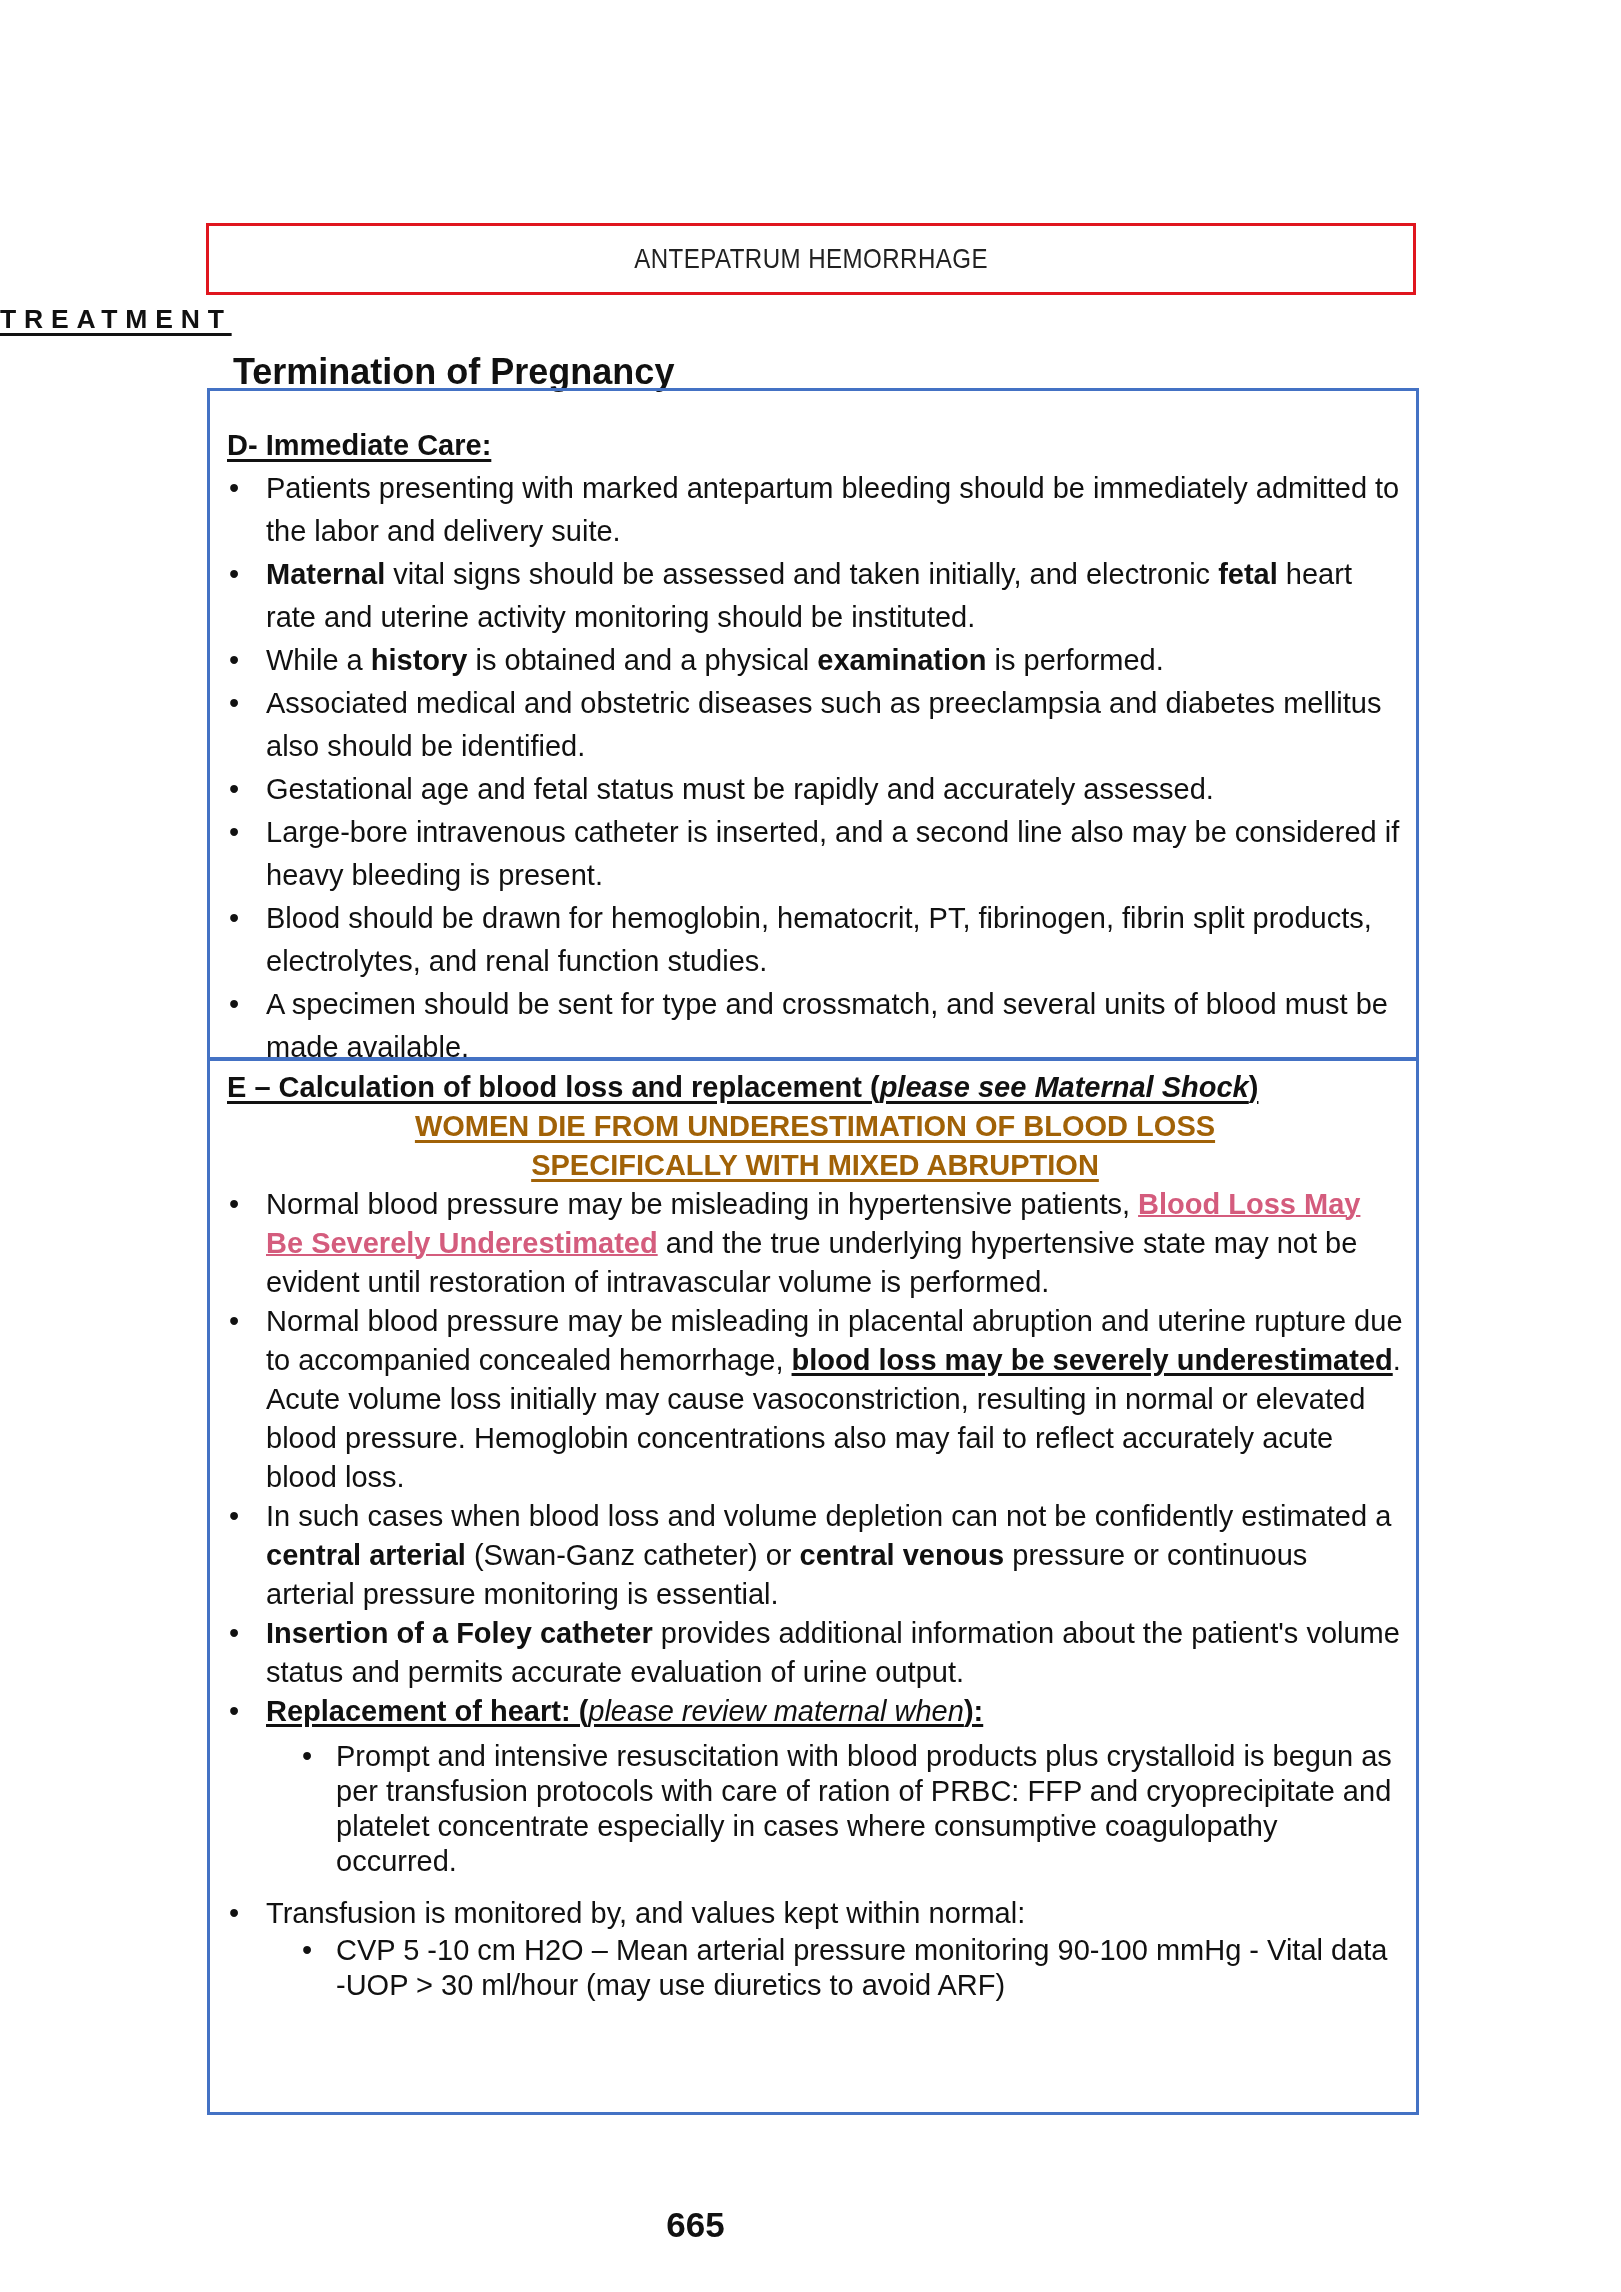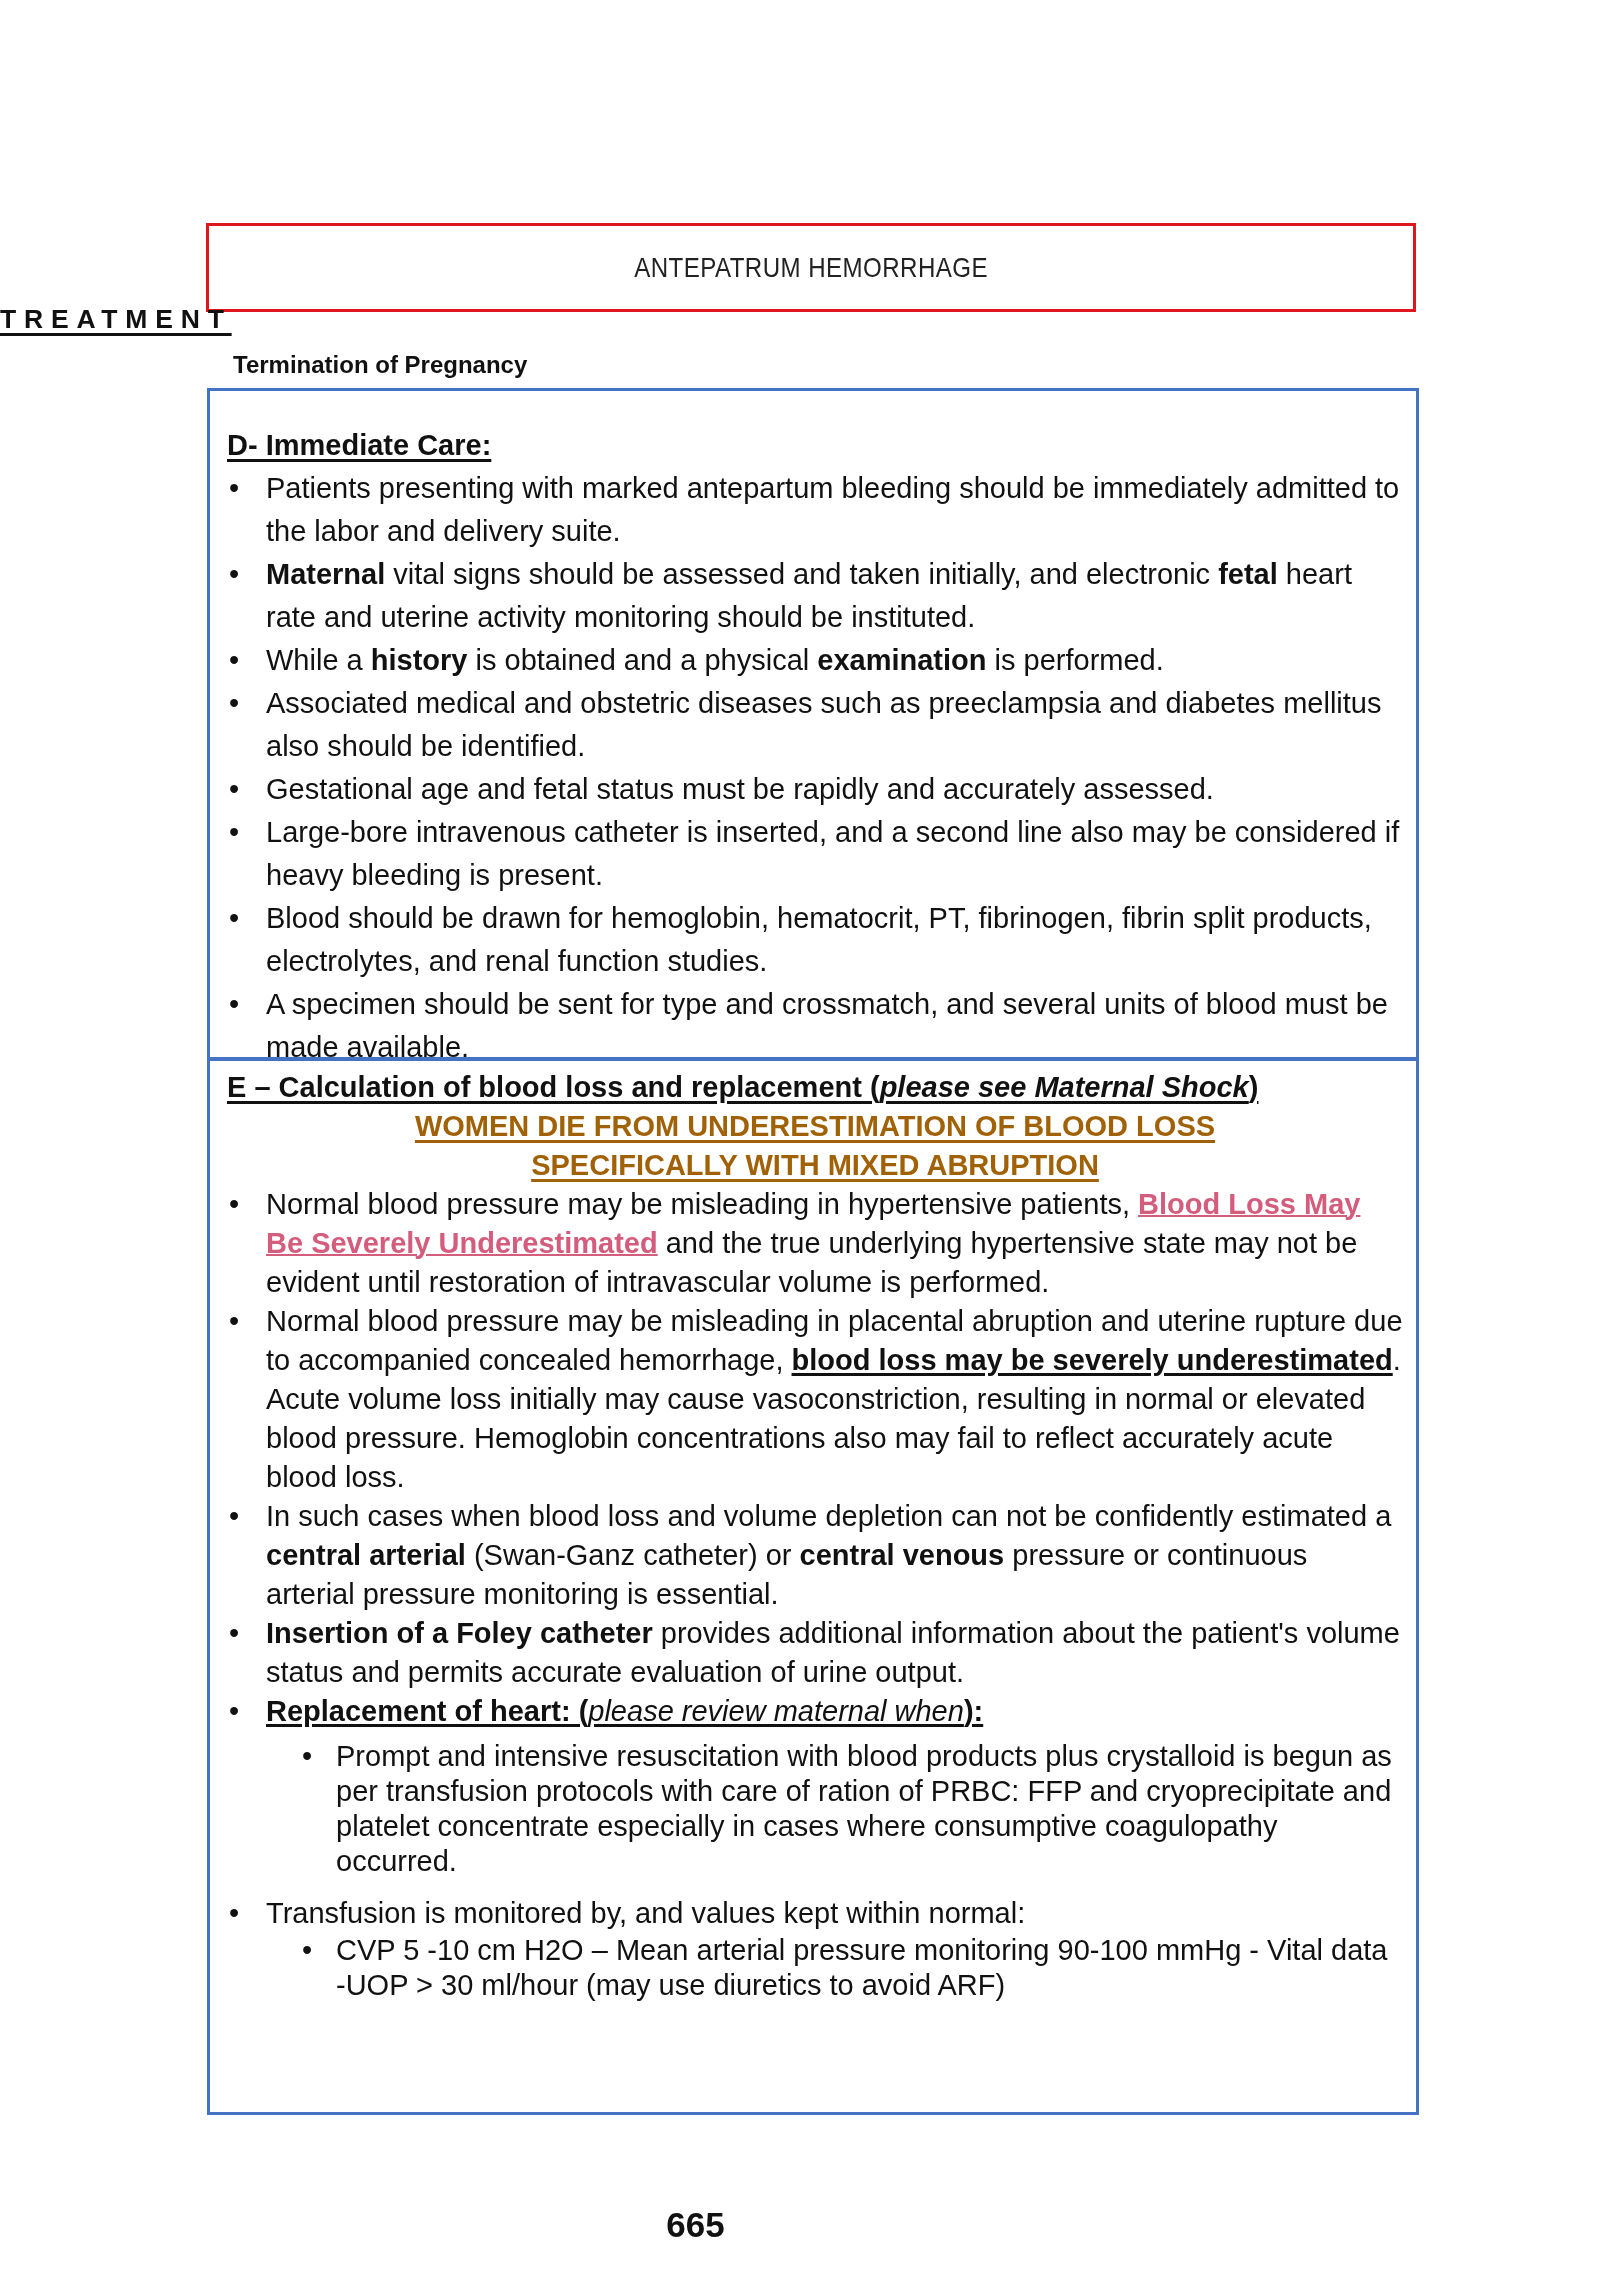--- a/index.html
+++ b/index.html
@@ -1,25 +1,25 @@
 <!DOCTYPE html>
 <html><head>
 <meta charset="utf-8">
 <style>
   html, body { margin: 0; padding: 0; background: #ffffff; }
   body { width: 1621px; height: 2293px; position: relative; overflow: hidden;
          font-family: "Liberation Sans Narrow", "Liberation Sans", sans-serif; color: #111; }
   .abs { position: absolute; }
-  .title-box { left: 206px; top: 223px; width: 1210px; height: 89px; border: 3.9px solid #e0161e;
+  .title-box { left: 206px; top: 223px; width: 1210px; height: 72px; border: 3.9px solid #e0161e;
                box-sizing: border-box; display: flex; align-items: center; justify-content: center; }
   .title-text { font-size: 27.4px; letter-spacing: 0.5px; color: #222; transform: scaleX(0.88); }
   .treatment { left: 0; width: 1590px; top: 304px; text-align: left; font-weight: bold;
                font-size: 26.5px; letter-spacing: 7.8px; }
   .treatment span { text-decoration: underline; text-decoration-thickness: 2.9px; text-underline-offset: 4.9px; }
-  .termination { left: 233px; top: 351px; font-weight: bold; font-size: 24px; 
+  .termination { left: 233px; top: 351px; font-weight: bold; font-size: 36px; 
                  text-decoration-thickness: 2.9px; text-underline-offset: 3.9px; }
   .blue-box { left: 207px; top: 388px; width: 1212px; height: 1727px; border: 3.9px solid #4472c4;
               box-sizing: border-box; }
   .divider { left: 207px; top: 1057px; width: 1212px; height: 3.9px; background: #4472c4; }
   .sec { position: absolute; left: 227px; width: 1176px; font-size: 29px; }
   .sec-d { top: 424px; line-height: 43px; }
   .sec-e { top: 1068px; line-height: 39px; }
   .heading { font-weight: bold; text-decoration: underline; text-decoration-thickness: 2.9px; text-underline-offset: 3.9px; }
   .center-warn { text-align: center; color: #a16207; font-weight: bold; text-decoration: underline;
                  text-decoration-thickness: 2.9px; text-underline-offset: 3.9px; }

